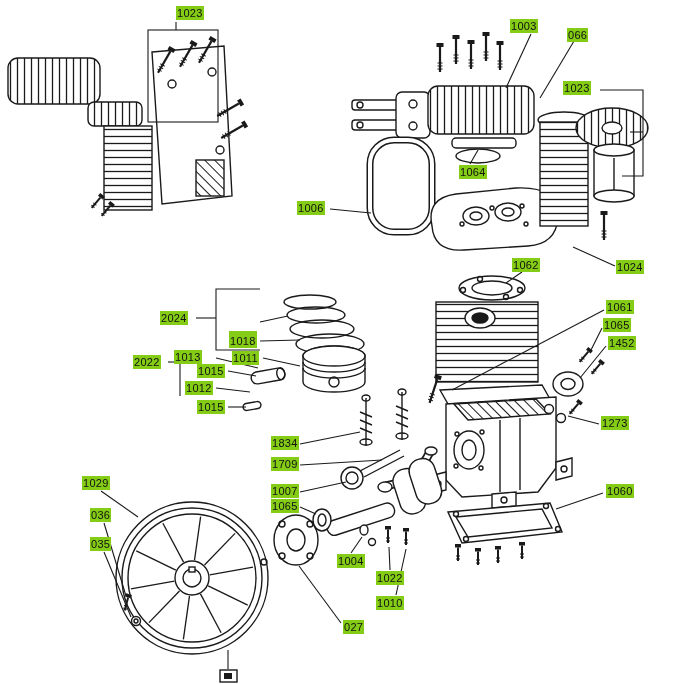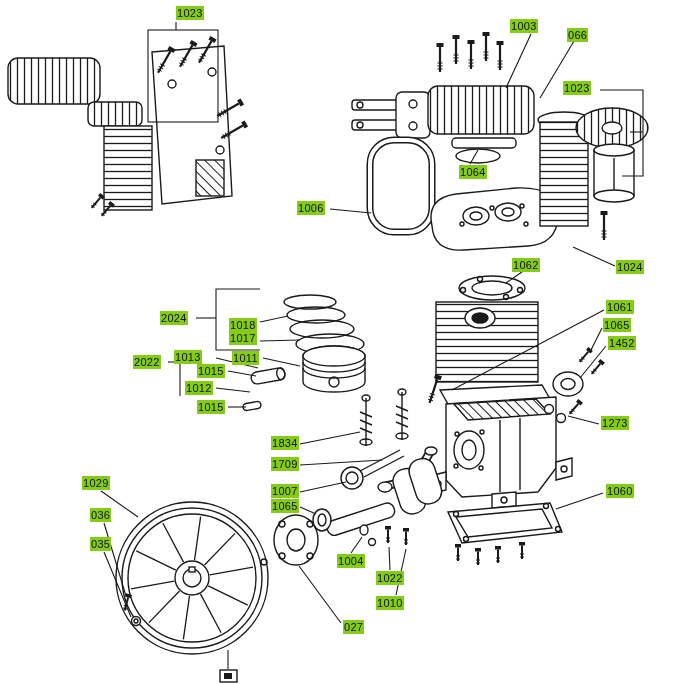--- a/index.html
+++ b/index.html
@@ -284,21 +284,21 @@
 <div class="lbl" style="left:459px;top:165px">1064</div>
 <div class="lbl" style="left:297px;top:201px">1006</div>
 <div class="lbl" style="left:616px;top:260px">1024</div>
 <div class="lbl" style="left:512px;top:258px">1062</div>
 <div class="lbl" style="left:606px;top:300px">1061</div>
 <div class="lbl" style="left:603px;top:318px">1065</div>
 <div class="lbl" style="left:608px;top:336px">1452</div>
 <div class="lbl" style="left:601px;top:416px">1273</div>
 <div class="lbl" style="left:160px;top:311px">2024</div>
 <div class="lbl" style="left:229px;top:331px">1017</div>
-<div class="lbl" style="left:229px;top:318px">1018</div>
+<div class="lbl" style="left:229px;top:334px">1018</div>
 <div class="lbl" style="left:133px;top:355px">2022</div>
 <div class="lbl" style="left:174px;top:350px">1013</div>
 <div class="lbl" style="left:232px;top:351px">1011</div>
 <div class="lbl" style="left:197px;top:364px">1015</div>
 <div class="lbl" style="left:185px;top:381px">1012</div>
 <div class="lbl" style="left:197px;top:400px">1015</div>
 <div class="lbl" style="left:271px;top:436px">1834</div>
 <div class="lbl" style="left:271px;top:457px">1709</div>
 <div class="lbl" style="left:271px;top:484px">1007</div>
 <div class="lbl" style="left:271px;top:499px">1065</div>

